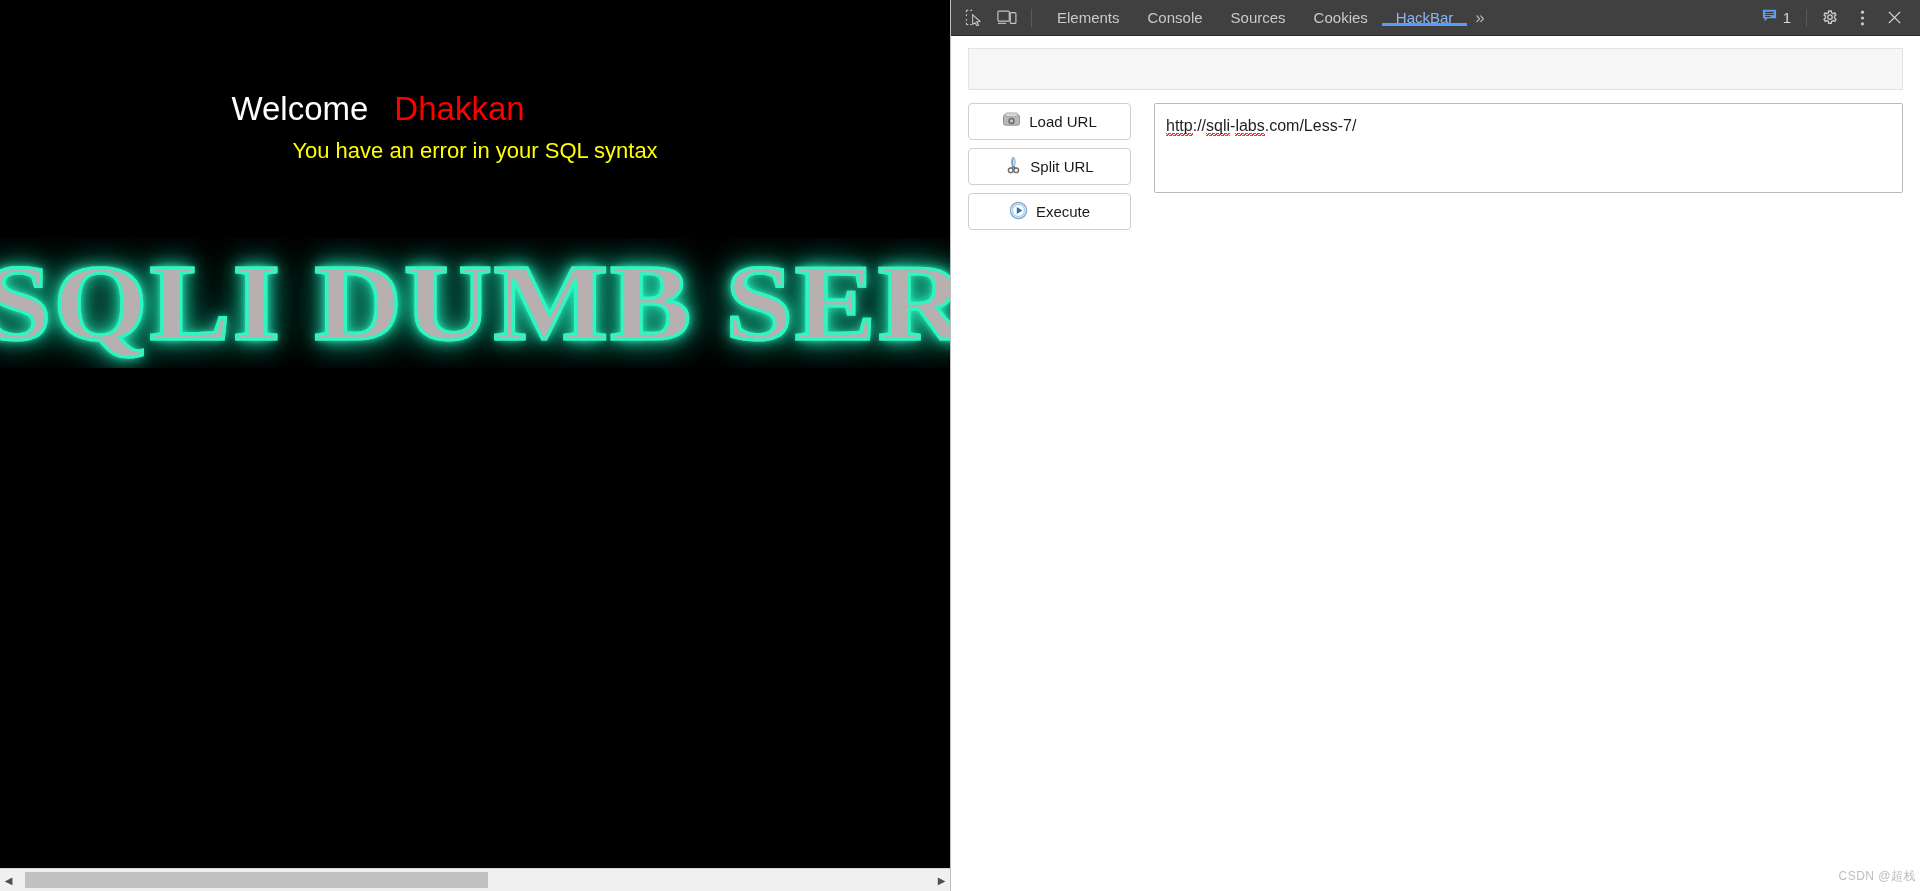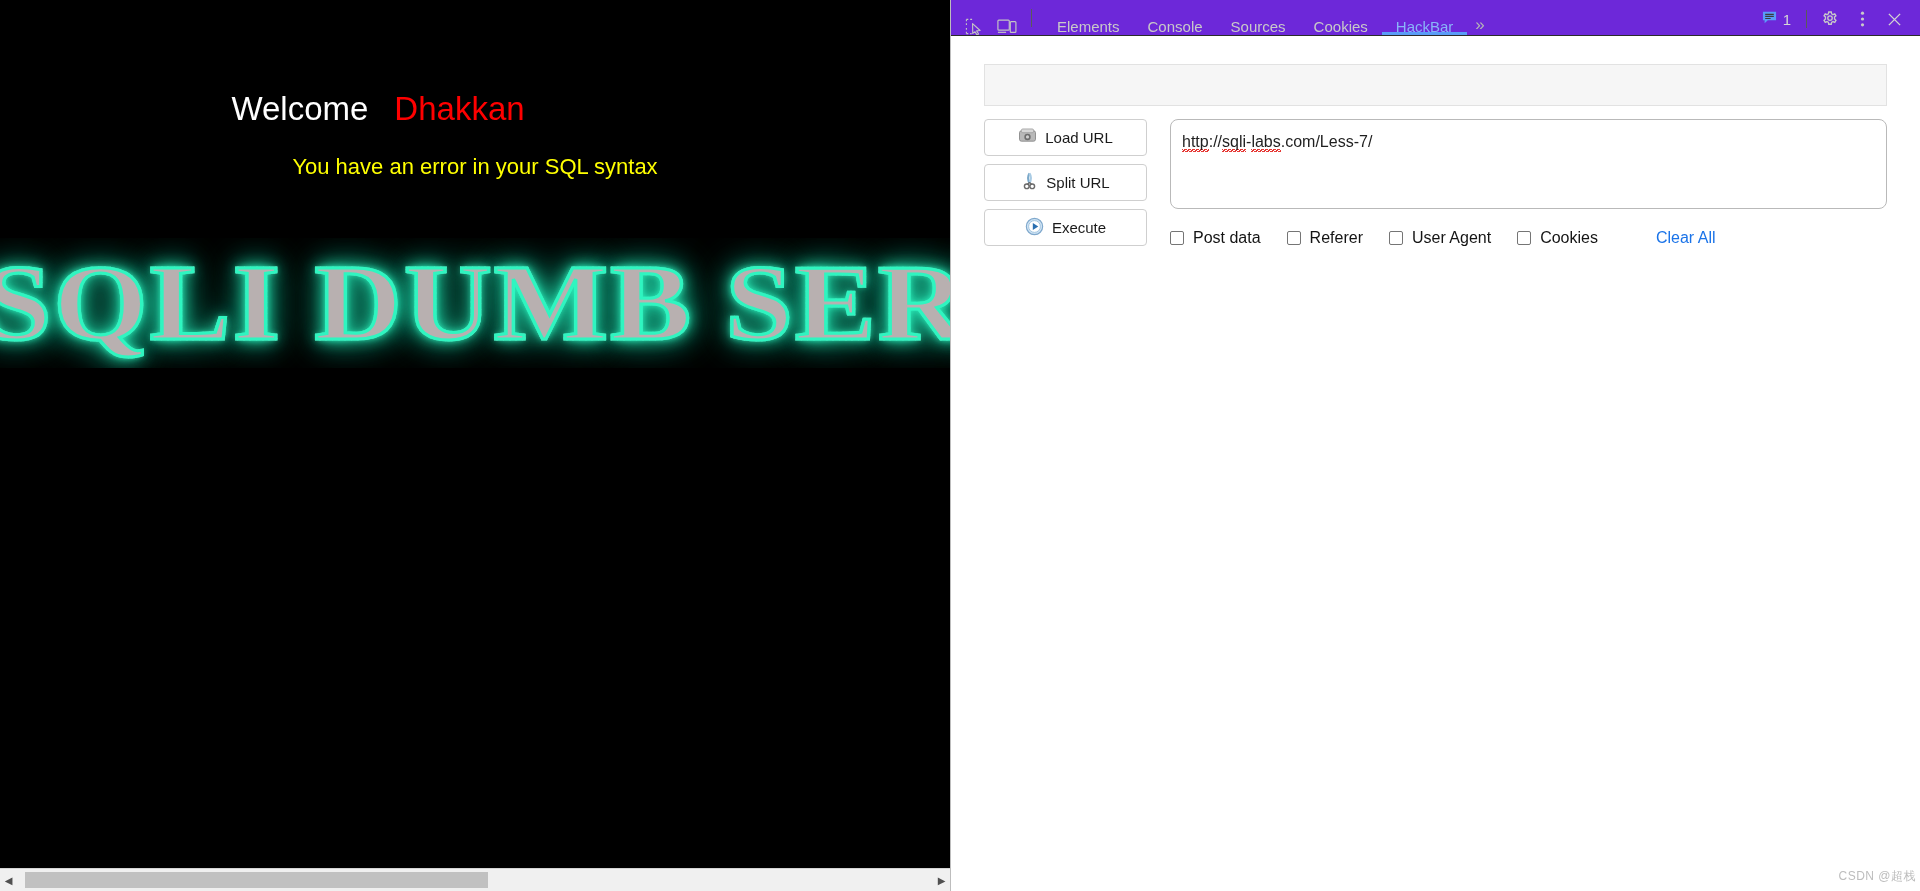--- a/index.html
+++ b/index.html
@@ -50,21 +50,21 @@
   .welcome-word {
     color: #ffffff;
   }
   .welcome-name {
     color: #ff0000;
     margin-left: 26px;
   }
   .error-line {
     position: absolute;
     left: 0;
-    top: 156px;
+    top: 140px;
     width: 950px;
     text-align: center;
     color: #ffff00;
     font-size: 22px;
     font-family: "Liberation Sans", sans-serif;
     line-height: 1;
     white-space: nowrap;
   }
   
   .banner-wrap {
@@ -154,23 +154,23 @@
     background: #ffffff;
     display: flex;
     flex-direction: column;
     border-left: 1px solid #bdbdbd;
     box-sizing: border-box;
   }
   .dt-toolbar {
     position: relative;
     height: 36px;
     flex: 0 0 36px;
-    background: #6d28d9;
-    display: flex;
-    align-items: flex-end;
+    background: #404040;
+    display: flex;
+    align-items: center;
     border-bottom: 1px solid #2b2b2b;
     box-sizing: border-box;
   }
   .dt-icon-btn {
     width: 34px;
     display: flex;
     align-items: center;
     justify-content: center;
     cursor: pointer;
   }
@@ -238,21 +238,21 @@
     display: flex;
     align-items: center;
     justify-content: center;
     cursor: pointer;
   }
 
   
   .hb-panel {
     flex: 1 1 auto;
     background: #ffffff;
-    padding: 16px;
+    padding: 0;
     position: relative;
     overflow: hidden;
   }
   .hb-top-box {
     margin: 12px 17px 0 17px;
     height: 42px;
     background: #f6f6f6;
     border: 1px solid #e2e2e2;
     box-sizing: border-box;
   }
@@ -287,21 +287,21 @@
 
   .hb-right {
     flex: 1 1 auto;
     display: flex;
     flex-direction: column;
   }
   .hb-url {
     width: 100%;
     height: 90px;
     border: 1px solid #b9b9b9;
-    border-radius: 8px;
+    border-radius: 2px;
     box-sizing: border-box;
     padding: 9px 11px;
     font-size: 16px;
     font-family: "Liberation Sans", sans-serif;
     color: #1f1f1f;
     line-height: 25px;
     resize: none;
     outline: none;
     background: #fff;
     overflow: hidden;
@@ -506,43 +506,19 @@
             <span class="lbl">Execute</span>
           </div>
         </div>
 
         <div class="hb-right">
 
           <div class="hb-url" contenteditable="false" style="">
             <div><span class="squig">http</span><span>://</span><span class="squig">sqli</span><span>-</span><span class="squig">labs</span><span>.com/Less-7/</span></div>
           </div>
 
-          <div class="hb-opts">
-
-            <div class="hb-opt">
-              <span class="hb-cb"></span>
-              <span>Post data</span>
-            </div>
-
-            <div class="hb-opt">
-              <span class="hb-cb"></span>
-              <span>Referer</span>
-            </div>
-
-            <div class="hb-opt">
-              <span class="hb-cb"></span>
-              <span>User Agent</span>
-            </div>
-
-            <div class="hb-opt">
-              <span class="hb-cb"></span>
-              <span>Cookies</span>
-            </div>
-
-            <div class="hb-clear">Clear All</div>
-          </div>
         </div>
       </div>
 
       <div class="watermark">CSDN @超栈</div>
     </div>
   </div>
 </div>
 
 </body></html>

